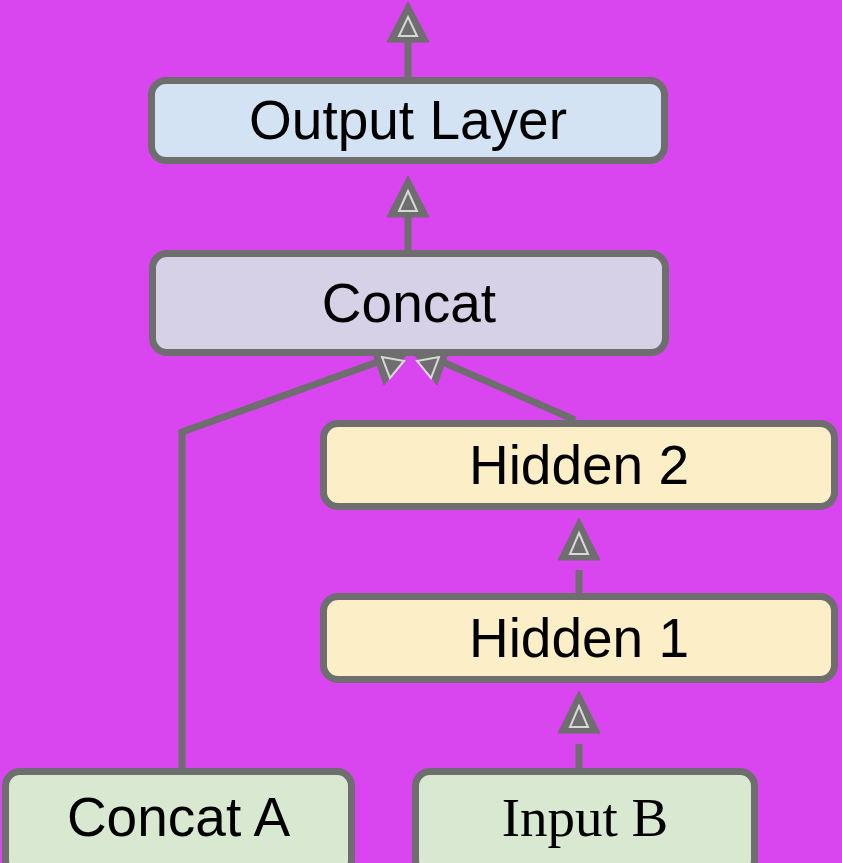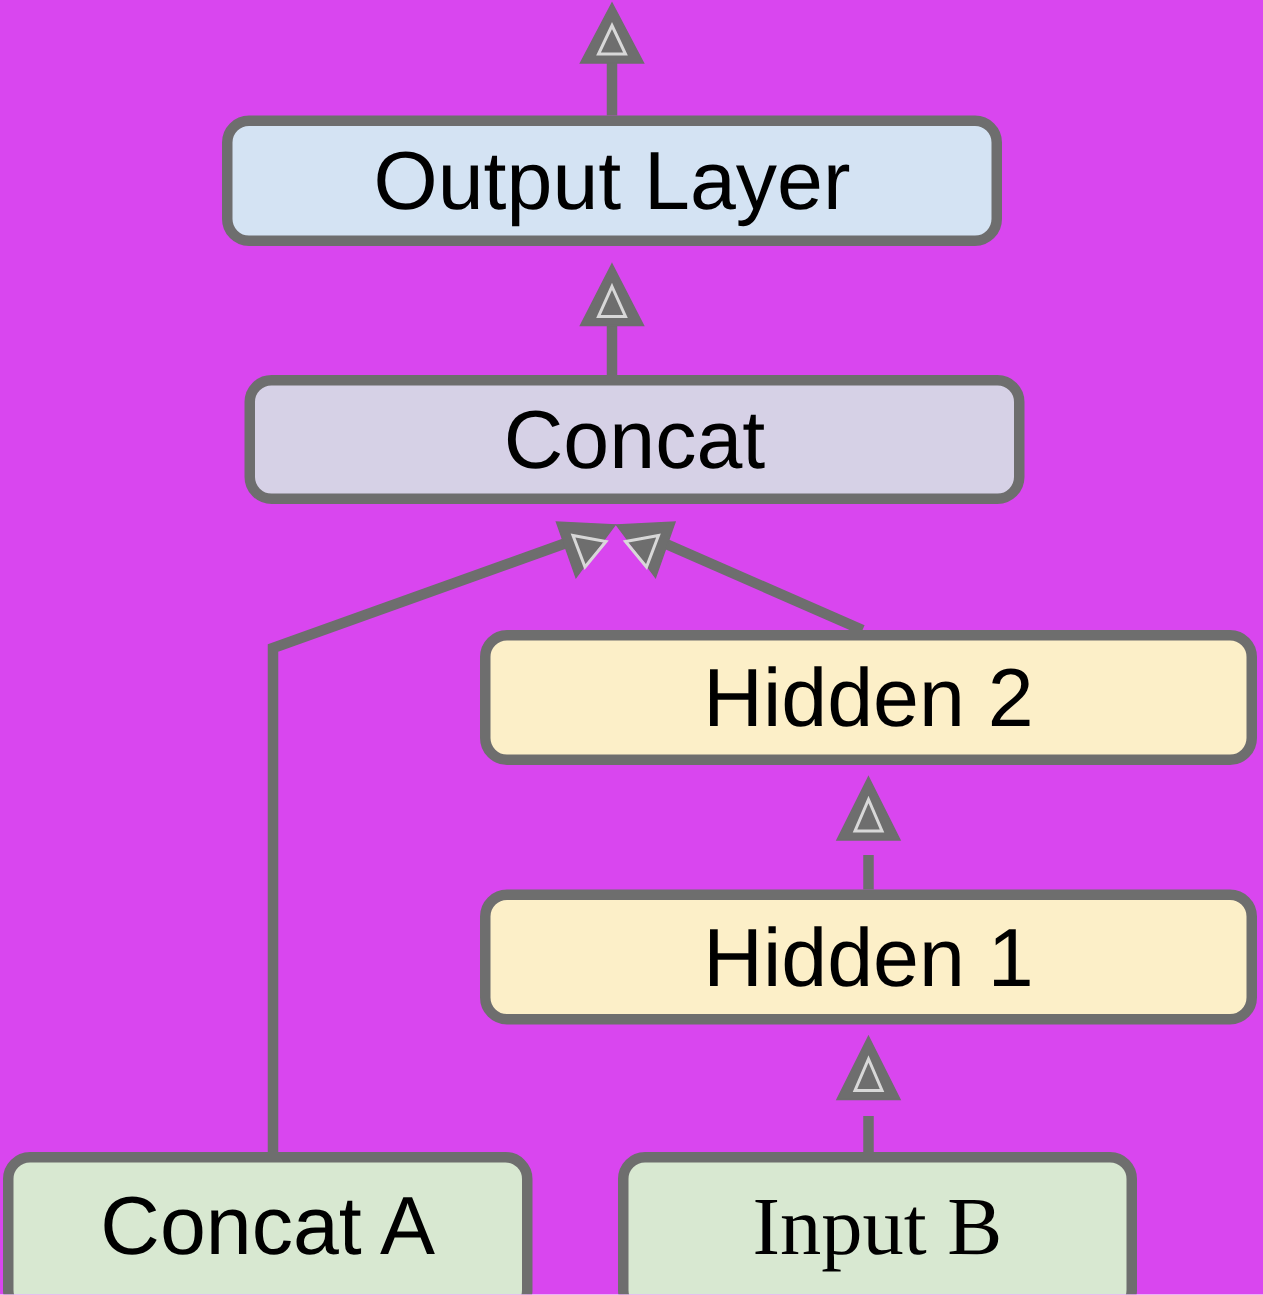--- a/index.html
+++ b/index.html
@@ -40,21 +40,21 @@
   .node-label {
     font-family: "Liberation Sans", sans-serif;
     font-size: 55px;
     line-height: 1;
     letter-spacing: 0px;
     color: #000000;
     white-space: nowrap;
   }
   
   #node-output  { left: 148px; top: 77px;  width: 520px; height: 87px; }
-  #node-concat  { left: 163px; top: 250px; width: 520px; height: 86px; text-align: right; }
+  #node-concat  { left: 149px; top: 250px; width: 520px; height: 106px; text-align: right; }
   #node-hidden2 { left: 320px; top: 420px; width: 518px; height: 90px; }
   #node-hidden1 { left: 320px; top: 593px; width: 518px; height: 90px; }
   #node-inputa  { left: 2px;   top: 768px; width: 353px; height: 110px; border-radius: 18px; }
   #node-inputb  { left: 412px; top: 768px; width: 346px; height: 110px; border-radius: 18px; }
   #node-inputa .node-label,
   #node-inputb .node-label { margin-top: -12px; }
 </style>
 </head>
 <body style="background: rgb(255, 255, 255);">
 

